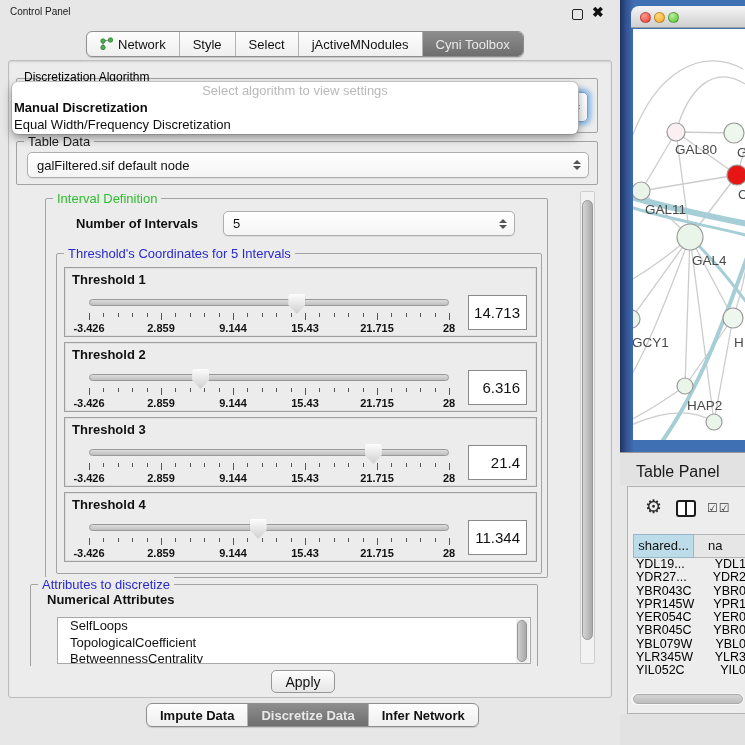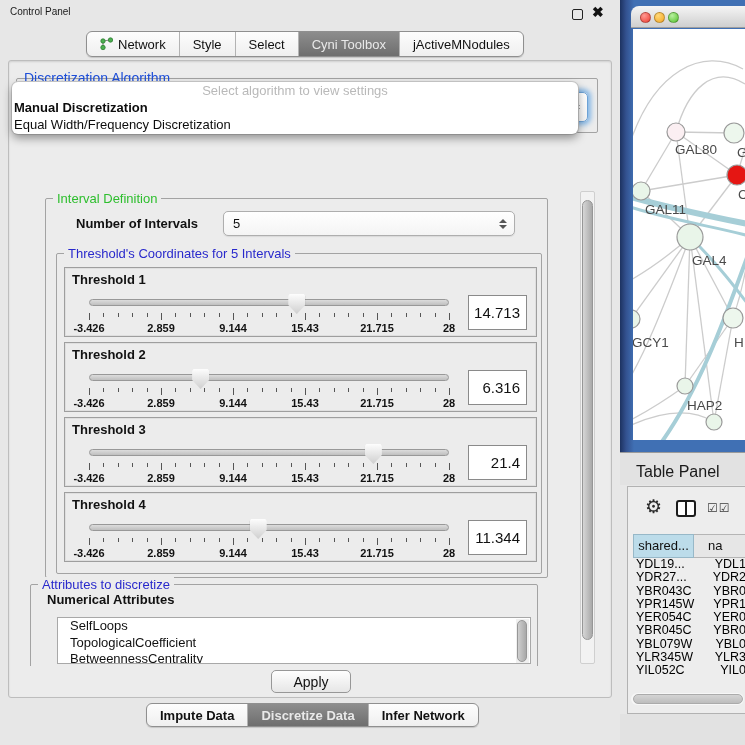--- a/index.html
+++ b/index.html
@@ -69,31 +69,31 @@
              line-height:33px; padding-right:6px; }
 
   
   .attr-list { position:absolute; left:26px; top:32px; width:474px; height:47px; background:#fff;
                border:1px solid #a8a8a8; overflow:hidden; font-size:13px; color:#111; }
   .attr-list .item { padding:1px 0 1px 12px; line-height:14.5px; }
   .attr-scroll { position:absolute; right:1px; top:1px; width:13px; height:45px; background:#f0f0f0; }
   .attr-thumb { position:absolute; left:1px; top:1px; width:10px; height:42px; border-radius:5px;
                 background:linear-gradient(90deg,#cfcfcf,#a8a8a8); border:1px solid #979797; }
 
-  .apply-btn { left:271px; top:670px; width:80px; height:23px; border:1px solid #979797; border-radius:5px;
+  .apply-btn { left:271px; top:670px; width:64px; height:23px; border:1px solid #979797; border-radius:5px;
                background:linear-gradient(#fefefe,#e6e6e6); font-size:14px; color:#111;
                font-family:"Liberation Sans",sans-serif; }
 
   
   .popup { left:12px; top:82px; width:566px; height:52px; background:#fff; border-radius:6px;
            box-shadow:0 4px 10px rgba(0,0,0,.4), 0 0 0 1px #cfcfcf; z-index:50; overflow:hidden; }
   .popup .prompt { text-align:center; font-size:13px; color:#b9b9b9; line-height:17px; }
   .popup .opt { font-size:13px; color:#0d0d0d; line-height:17px; padding-left:2px; }
   .popup .opt.sel { font-weight:bold; }
-  .algo-legend { position:absolute; left:24px; top:70px; font-size:14px; color:#1d4ed8; z-index:1; }
+  .algo-legend { position:absolute; left:24px; top:70px; font-size:12px; color:#000000; z-index:1; }
 
   
   .blue-frame { left:620px; top:0; width:125px; height:452px;
                 background:linear-gradient(90deg,#1d3260 0,#33518f 6px,#4070b4 14px,#4070b4 100%); }
   .mac-titlebar { left:631px; top:6px; width:114px; height:22px; border-top-left-radius:8px;
                   background:linear-gradient(#f5f5f5,#cfcfcf); border-bottom:1px solid #9e9e9e; }
   .light { position:absolute; top:6px; width:11px; height:11px; border-radius:50%; border:1px solid rgba(0,0,0,.25); }
   .net-canvas { left:633px; top:29px; width:132px; height:411px; background:#fff; overflow:hidden; }
 
   .tp-header { left:620px; top:452px; width:125px; height:33px; background:#e2e2e2;
@@ -142,39 +142,49 @@
           <circle cx="10.5" cy="3" r="2.2" fill="#4caf50" stroke="#2e7d32" stroke-width=".8"></circle>
         </svg>
         <span>Network</span>
       </div>
       <div class="seg" data-selected="false">
         <span>Style</span>
       </div>
       <div class="seg" data-selected="false">
         <span>Select</span>
       </div>
+      <div class="seg" data-selected="false">
+        <span>jActiveMNodules</span>
+      </div>
       <div class="seg" data-selected="true">
         <span>Cyni Toolbox</span>
-      </div>
-      <div class="seg" data-selected="false">
-        <span>jActiveMNodules</span>
       </div>
     </div>
 
   <div class="abs main-panel"></div>
 
   <div class="titled-box" style="left:16px; top:78px; width:582px; height:55px;"></div>
   <div class="algo-legend">Discretization Algorithm</div>
   <div class="combo focus-ring" style="left:26px; top:92px; width:562px; height:30px;">
     <span class="spin">
         <i class="up"></i>
         <i class="dn"></i>
       </span>
   </div>
 
+  <div class="titled-box" style="left:16px; top:141px; width:582px; height:44px;">
+    <span class="legend">Table Data</span>
+    <div class="combo" style="left:10px; top:10px; width:562px; height:26px;">
+      <span>galFiltered.sif default node</span>
+      <span class="spin">
+          <i class="up"></i>
+          <i class="dn"></i>
+        </span>
+    </div>
+  </div>
 
   <div class="abs scrollpane">
 
     <div class="titled-box" style="left:29px; top:9px; width:503px; height:380px;">
       <span class="legend green">Interval Definition</span>
 
       <div class="abs num-label" style="left:30px; top:17px;">Number of Intervals</div>
       <div class="combo" style="left:177px; top:12px; width:292px; height:25px;">
         <span>5</span>
         <span class="spin">

